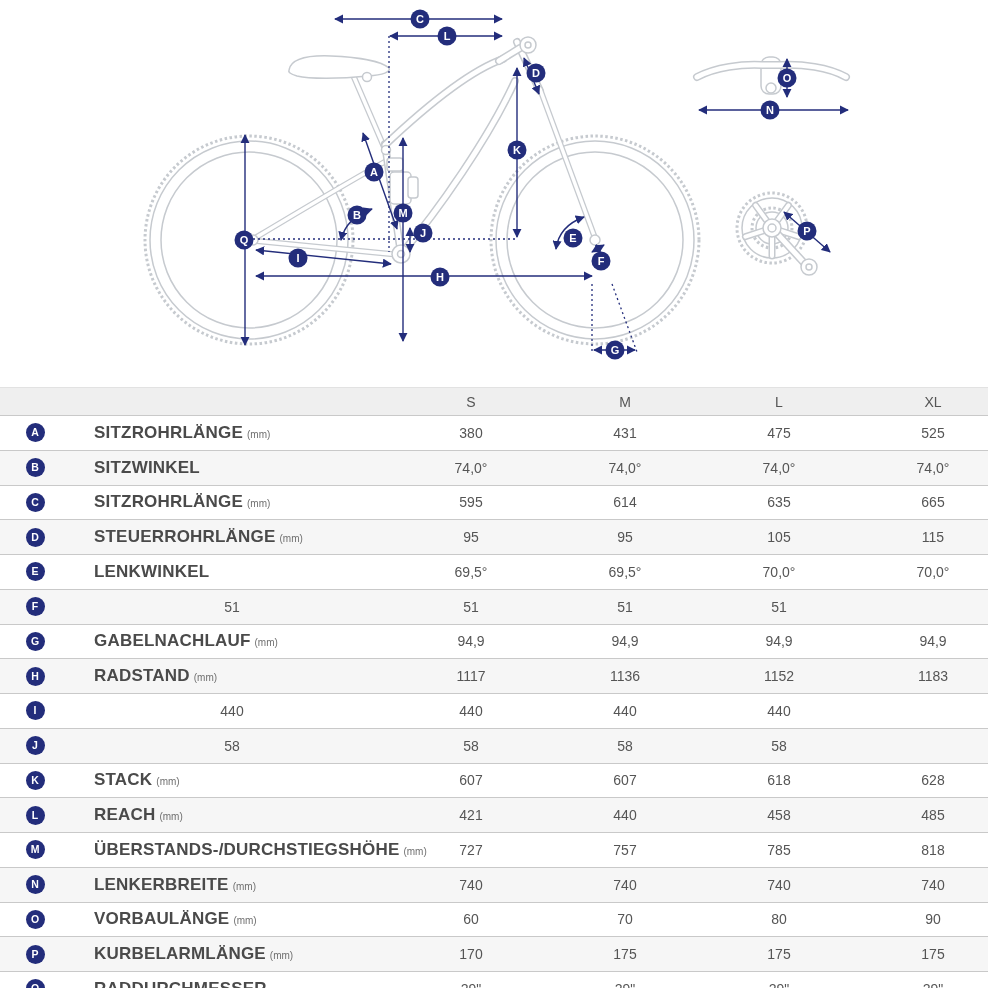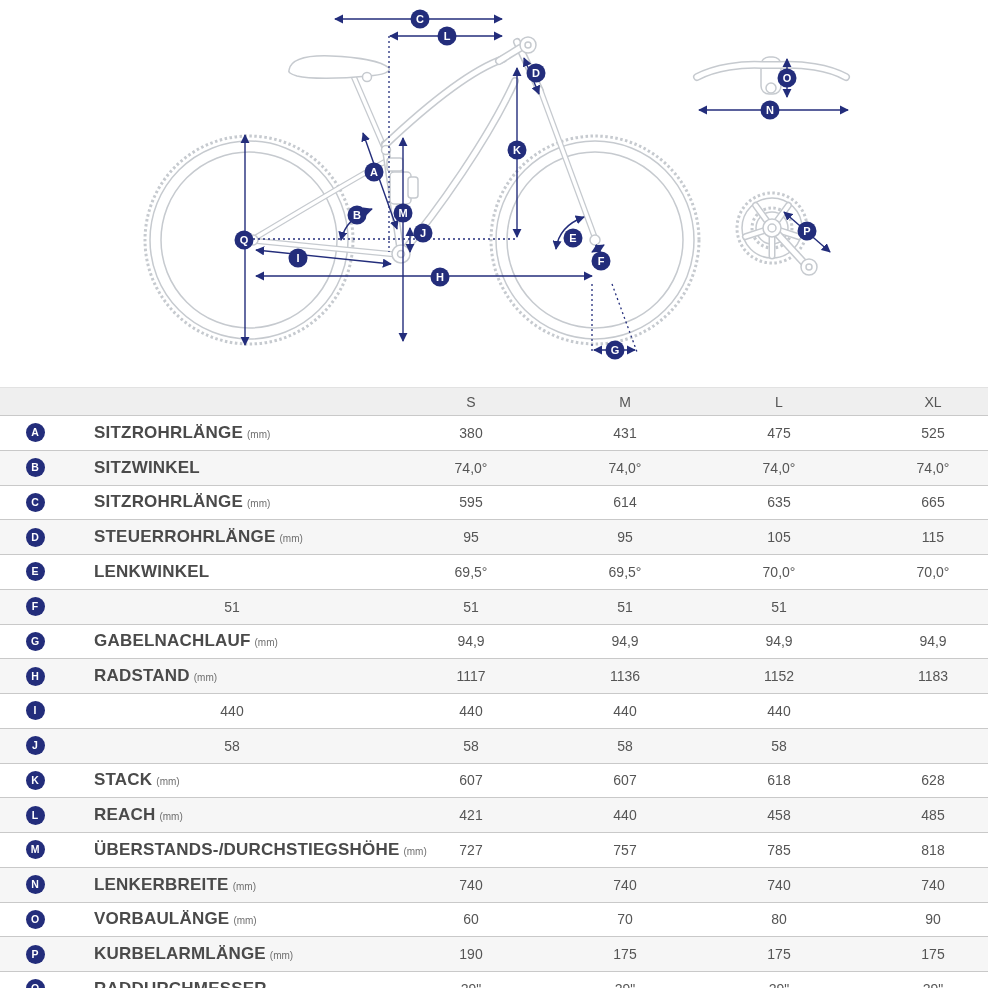--- a/index.html
+++ b/index.html
@@ -433,21 +433,21 @@
     <div class="val">90</div>
   </div>
 
   <div class="trow alt">
     <div class="badge-cell">
       <span class="badge bletter">P</span>
     </div>
     <div class="label-cell">
       <span class="rlabel">KURBELARMLÄNGE</span><span class="runit">(mm)</span>
     </div>
-    <div class="val">190</div>
+    <div class="val">170</div>
     <div class="val">175</div>
     <div class="val">175</div>
     <div class="val">175</div>
   </div>
 
   <div class="trow">
     <div class="badge-cell">
       <span class="badge bletter">Q</span>
     </div>
     <div class="label-cell">

